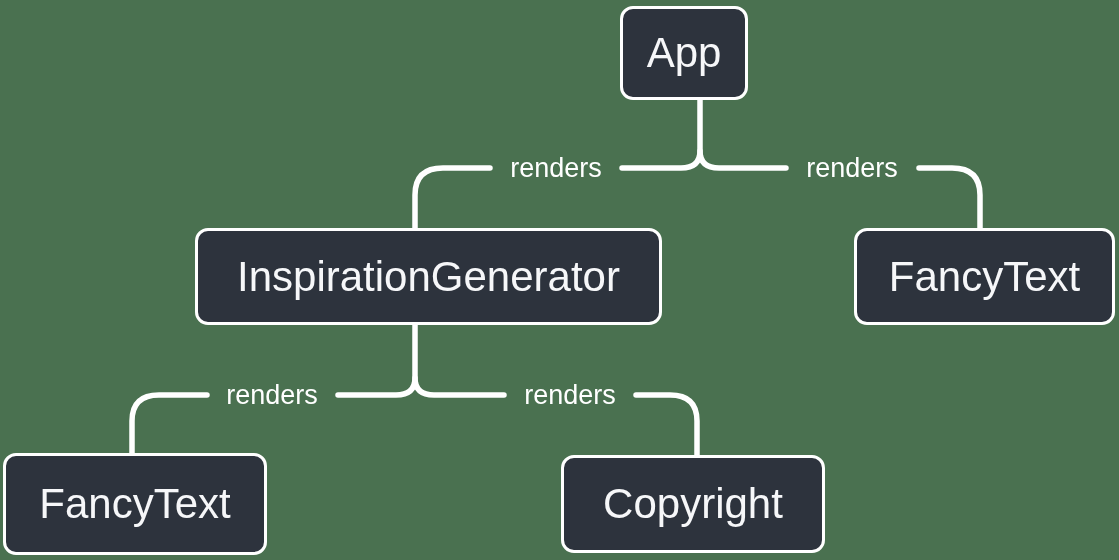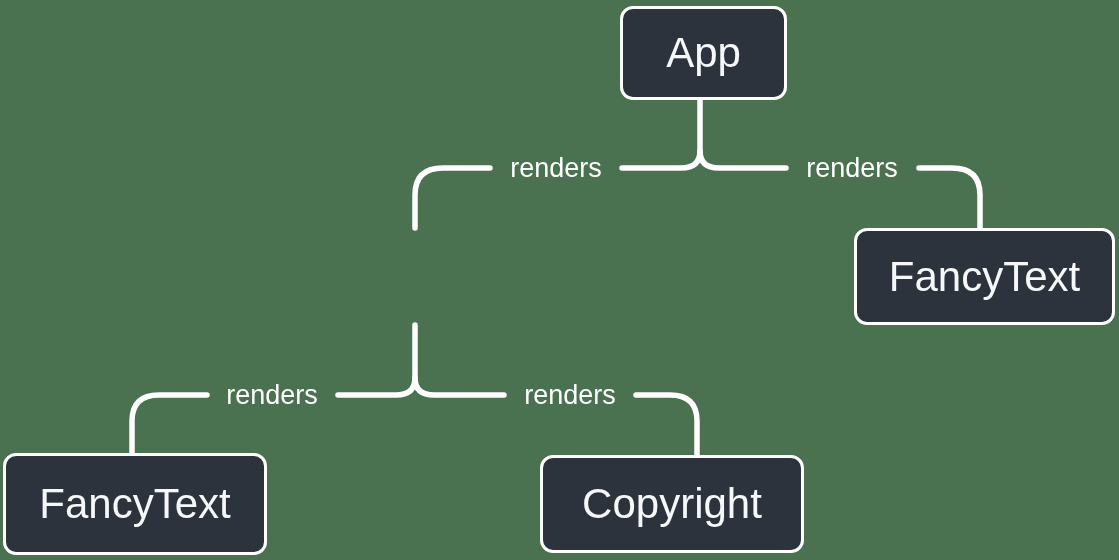--- a/index.html
+++ b/index.html
@@ -35,25 +35,25 @@
     border-radius: 13px;
     display: flex;
     align-items: center;
     justify-content: center;
     color: var(--text, #F6F7F9);
     font-size: 42px;
     line-height: 1;
     letter-spacing: 0px;
     white-space: nowrap;
   }
-  .node-app        { left: 620px; top: 6px;   width: 167px; height: 94px;  }
+  .node-app        { left: 620px; top: 6px;   width: 128px; height: 94px;  }
   .node-ig         { left: 195px; top: 228px; width: 467px; height: 97px;  }
   .node-ft-top     { left: 854px; top: 228px; width: 261px; height: 97px;  }
   .node-ft-bottom  { left: 3px;   top: 453px; width: 264px; height: 102px; }
-  .node-copyright  { left: 540px; top: 455px; width: 264px; height: 98px;  }
+  .node-copyright  { left: 561px; top: 455px; width: 264px; height: 98px;  }
   .edge-label {
     position: absolute;
     transform: translate(-50%, -50%);
     color: var(--line, #FFFFFF);
     font-size: 27px;
     font-weight: 400;
     line-height: 1;
     white-space: nowrap;
   }
   .edge-label-1 { left: 556px; top: 168px; }
@@ -75,20 +75,23 @@
 
   <div class="edge-label edge-label-1">renders</div>
   <div class="edge-label edge-label-2">renders</div>
   <div class="edge-label edge-label-3">renders</div>
   <div class="edge-label edge-label-4">renders</div>
 
   <div class="node node-app">
     <span>App</span>
   </div>
 
+  <div class="node node-ig">
+    <span>InspirationGenerator</span>
+  </div>
 
   <div class="node node-ft-top">
     <span>FancyText</span>
   </div>
 
   <div class="node node-ft-bottom">
     <span>FancyText</span>
   </div>
 
   <div class="node node-copyright">

